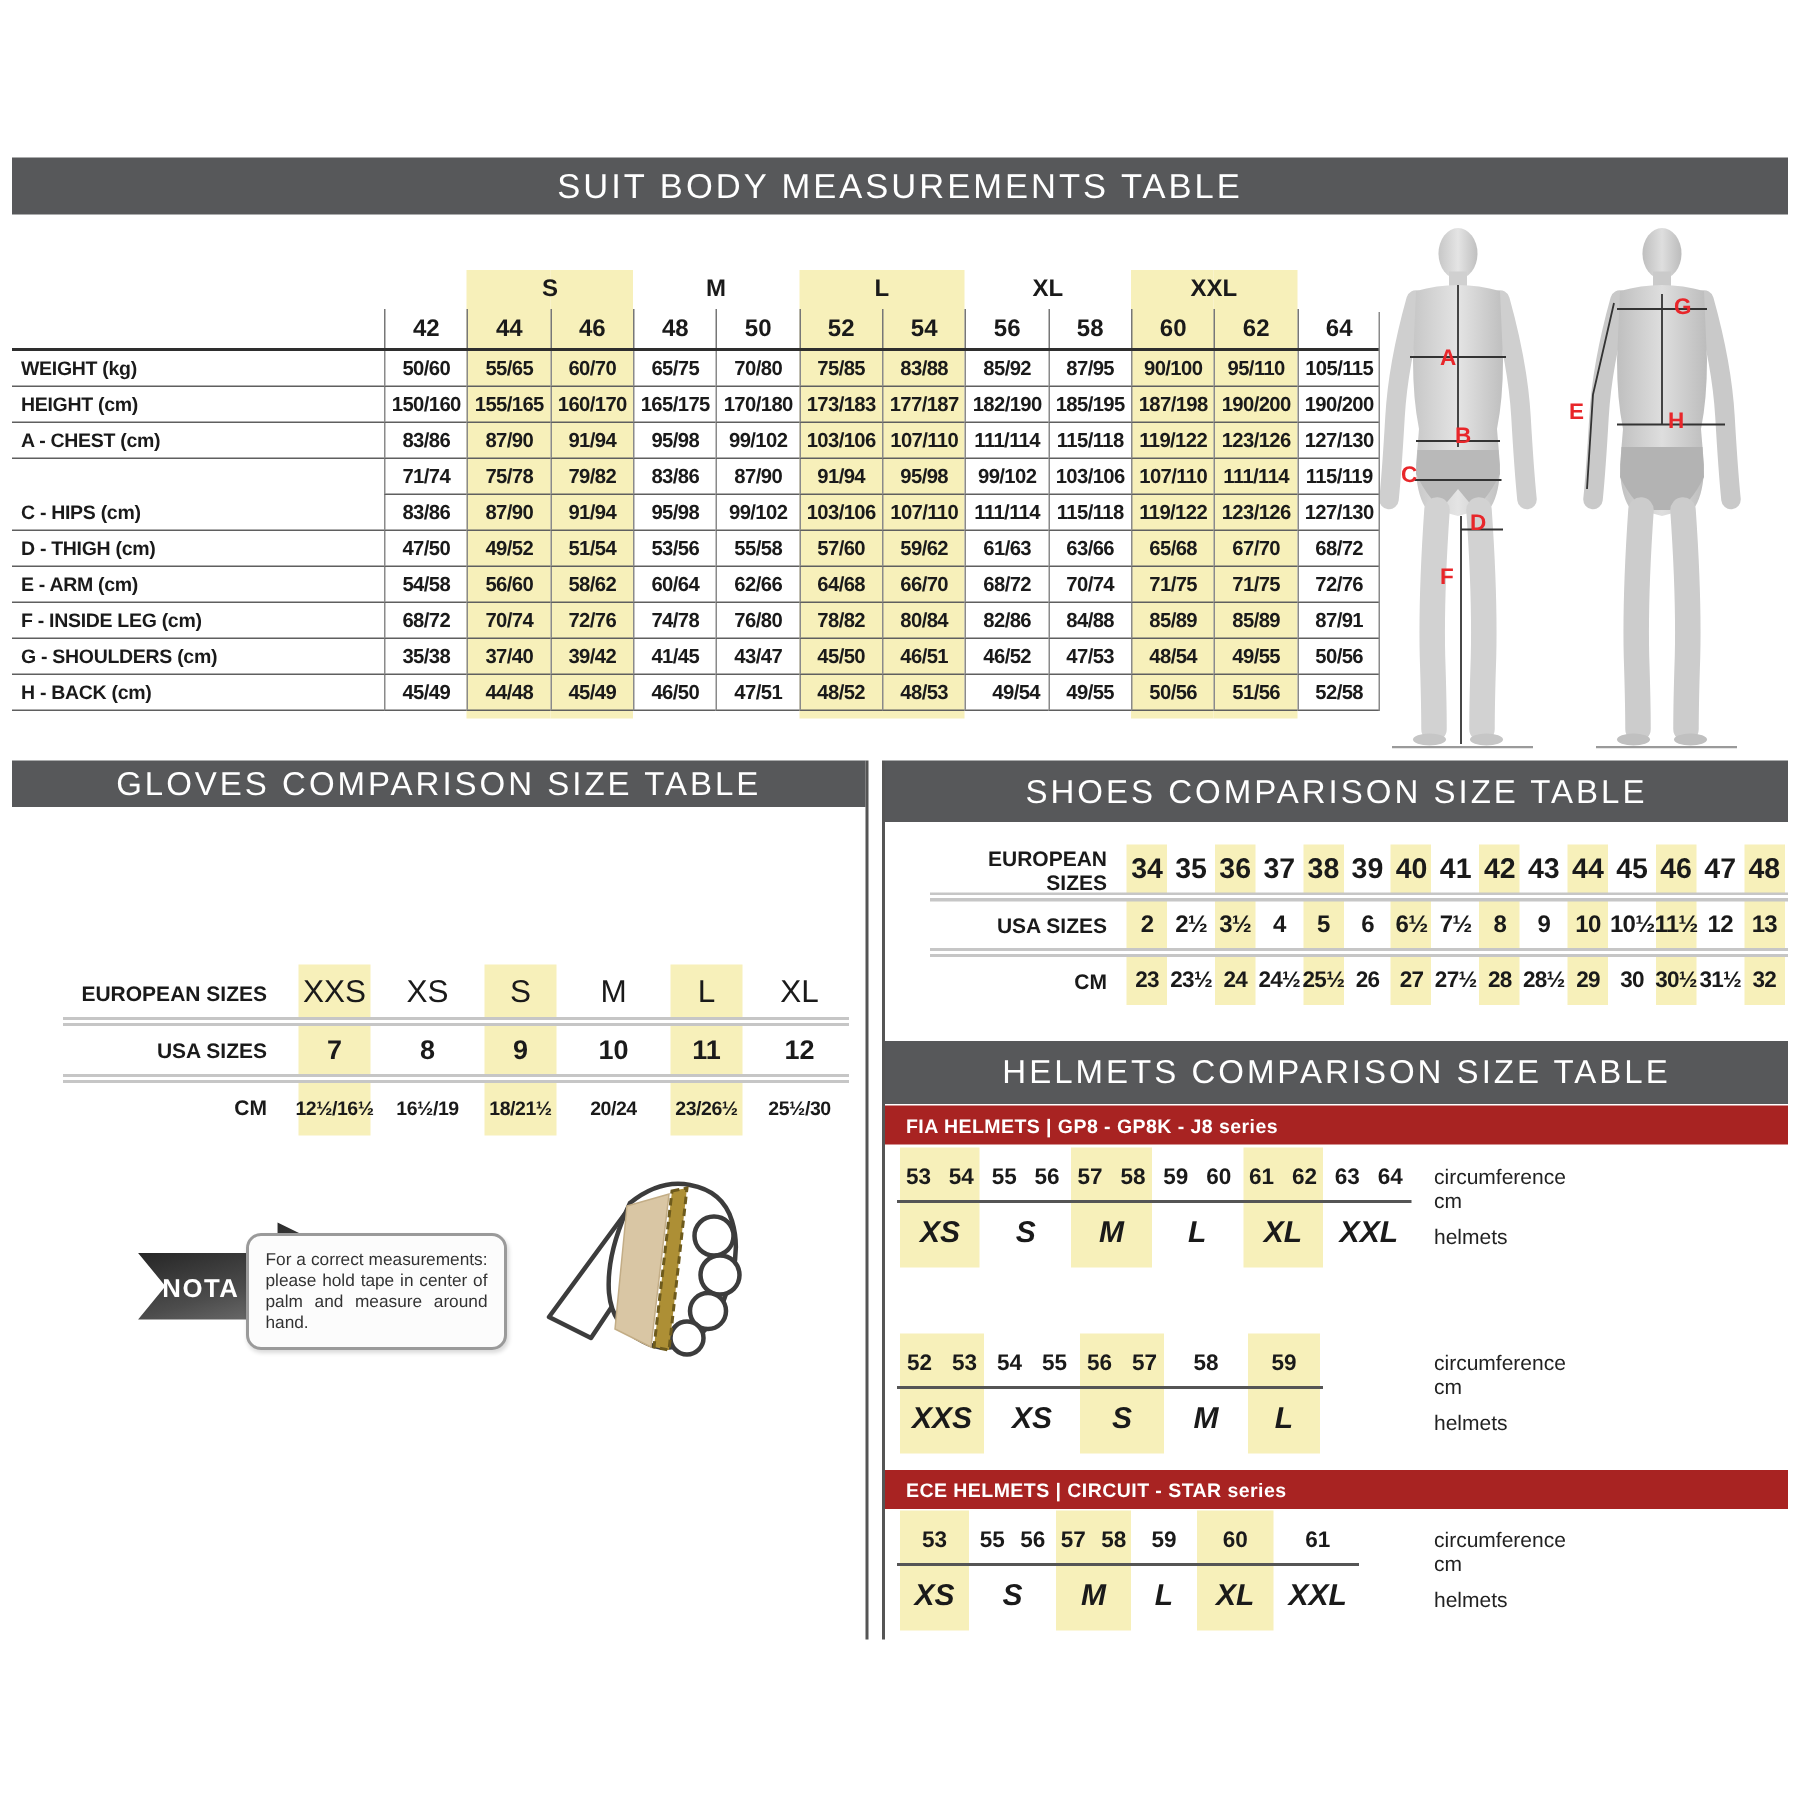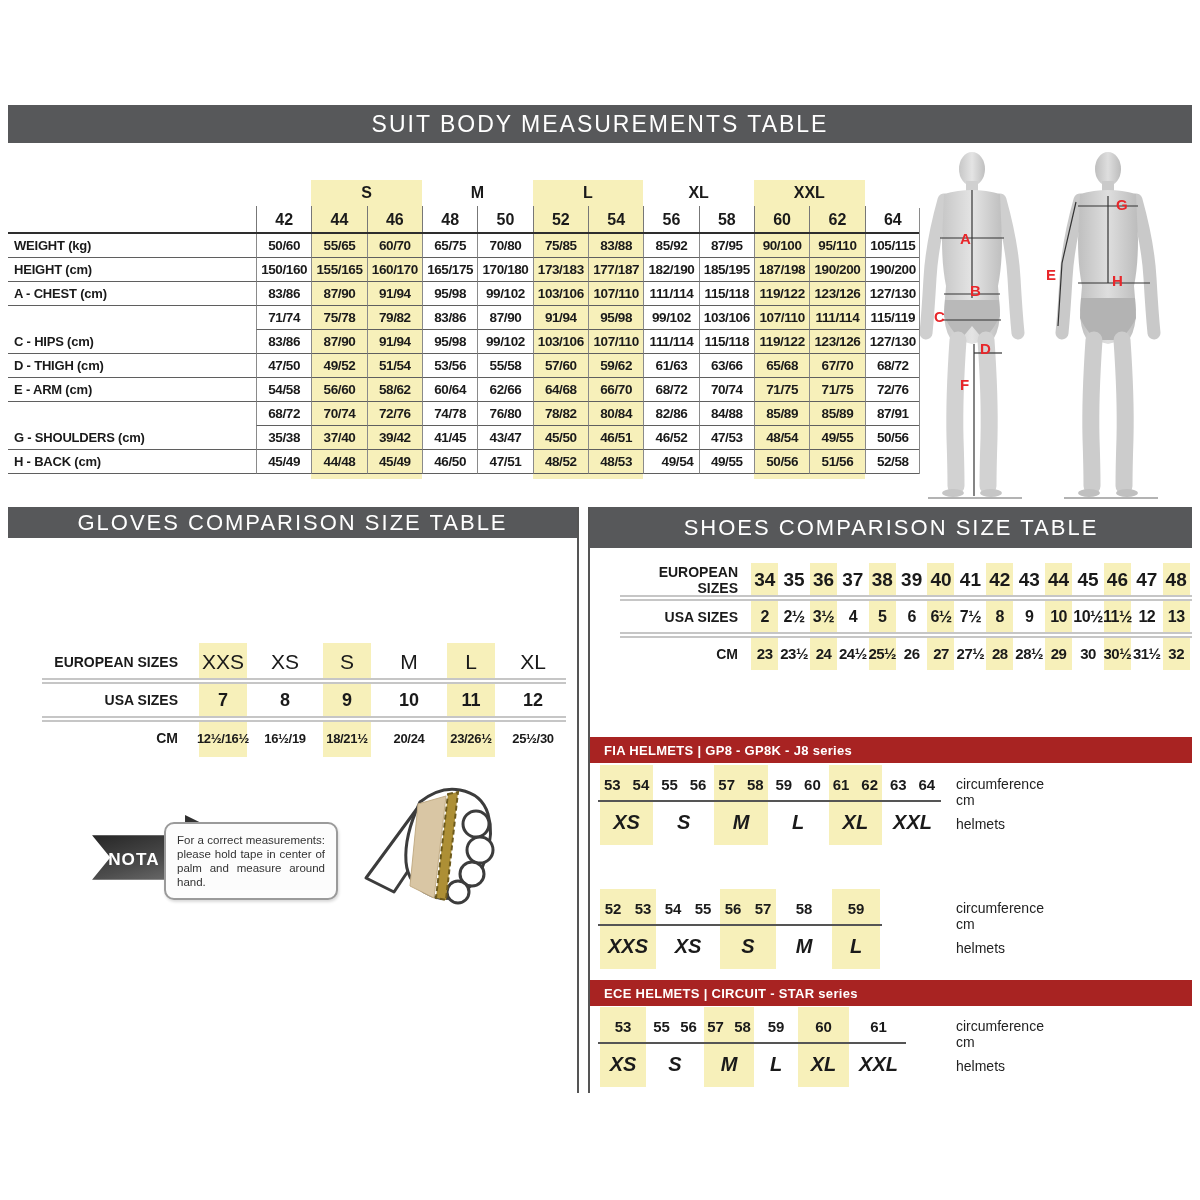--- a/index.html
+++ b/index.html
@@ -185,20 +185,21 @@
         <div class="s-d" style="grid-area: 9 / 4;">58/62</div>
         <div class="s-d" style="grid-area: 9 / 5;">60/64</div>
         <div class="s-d" style="grid-area: 9 / 6;">62/66</div>
         <div class="s-d" style="grid-area: 9 / 7;">64/68</div>
         <div class="s-d" style="grid-area: 9 / 8;">66/70</div>
         <div class="s-d" style="grid-area: 9 / 9;">68/72</div>
         <div class="s-d" style="grid-area: 9 / 10;">70/74</div>
         <div class="s-d" style="grid-area: 9 / 11;">71/75</div>
         <div class="s-d" style="grid-area: 9 / 12;">71/75</div>
         <div class="s-d" style="grid-area: 9 / 13;">72/76</div>
+        <div class="s-lab" style="grid-area: 10 / 1;">F - INSIDE LEG (cm)</div>
         <div class="s-d" style="grid-area: 10 / 2;">68/72</div>
         <div class="s-d" style="grid-area: 10 / 3;">70/74</div>
         <div class="s-d" style="grid-area: 10 / 4;">72/76</div>
         <div class="s-d" style="grid-area: 10 / 5;">74/78</div>
         <div class="s-d" style="grid-area: 10 / 6;">76/80</div>
         <div class="s-d" style="grid-area: 10 / 7;">78/82</div>
         <div class="s-d" style="grid-area: 10 / 8;">80/84</div>
         <div class="s-d" style="grid-area: 10 / 9;">82/86</div>
         <div class="s-d" style="grid-area: 10 / 10;">84/88</div>
         <div class="s-d" style="grid-area: 10 / 11;">85/89</div>
@@ -444,20 +445,23 @@
           <div class="sh-c">28½</div>
           <div class="sh-c">29</div>
           <div class="sh-c">30</div>
           <div class="sh-c">30½</div>
           <div class="sh-c">31½</div>
           <div class="sh-c">32</div>
         </div>
       </div>
   </div>
 
+  <div class="bar" style="left:590px;top:694px;width:602px;height:42px;font-size:22px">
+    <span>HELMETS COMPARISON SIZE TABLE</span>
+  </div>
 
   <div class="redbar" style="left:590px;top:737px;width:602px;height:26px">
     <span>FIA HELMETS | GP8 - GP8K - J8 series</span>
   </div>
   <div class="redbar" style="left:590px;top:980px;width:602px;height:26px">
     <span>ECE HELMETS | CIRCUIT - STAR series</span>
   </div>
 
   <div id="helm-0" class="helm" style="top:768px">
       <div class="hl" style="left: 2px; width: 53.2px; top: -3px; height: 80px;"></div>

